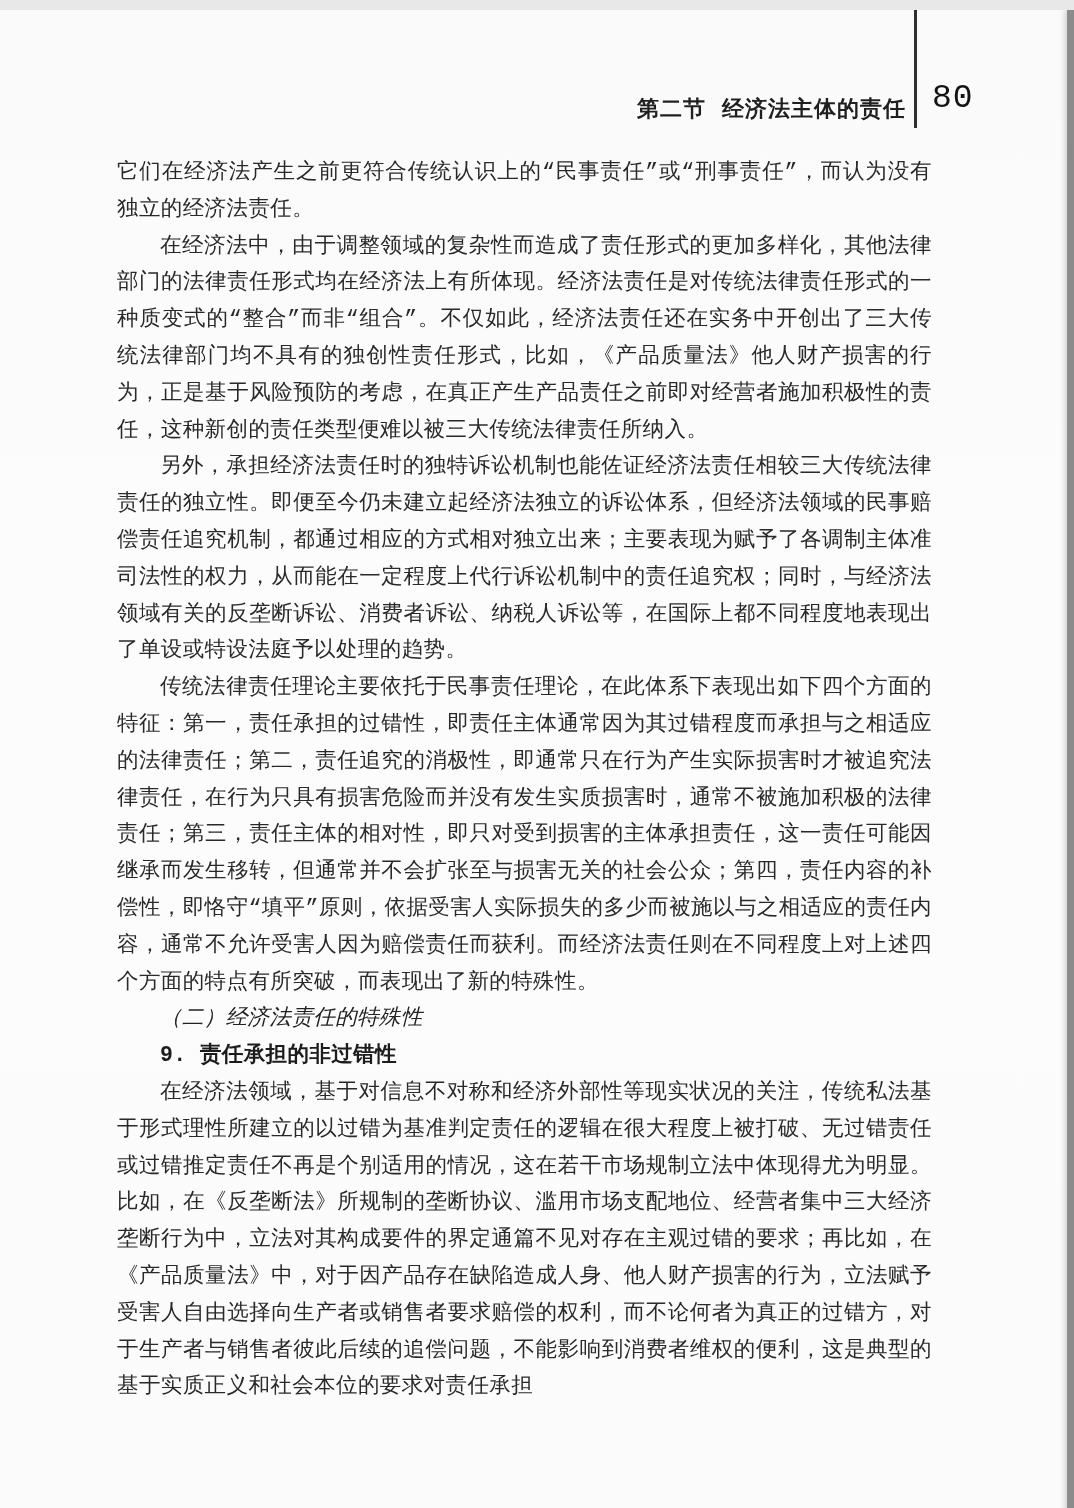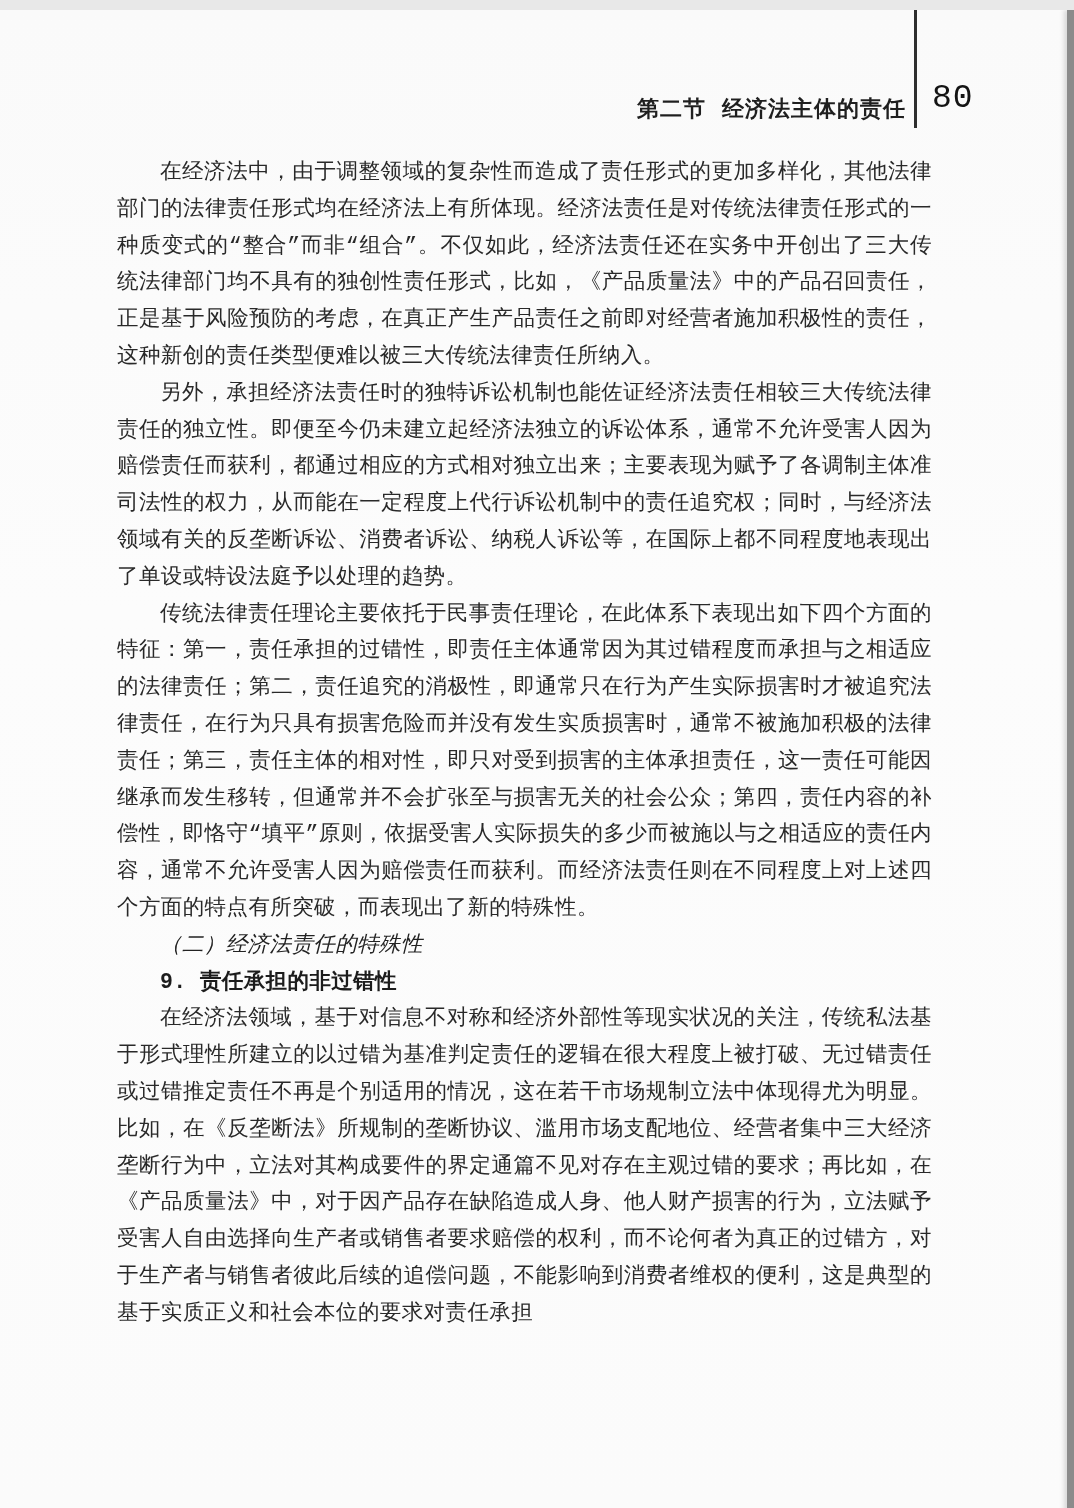--- a/index.html
+++ b/index.html
@@ -93,21 +93,22 @@
 
   <div class="header-divider"></div>
 
   <div class="running-head">
     <span class="section-label">第二节</span><span>经济法主体的责任</span>
   </div>
 
   <div class="page-number">80</div>
 
   <div class="body-text">
-    <p class="indent">在经济法中，由于调整领域的复杂性而造成了责任形式的更加多样化，其他法律部门的法律责任形式均在经济法上有所体现。经济法责任是对传统法律责任形式的一种质变式的“整合”而非“组合”。不仅如此，经济法责任还在实务中开创出了三大传统法律部门均不具有的独创性责任形式，比如，《产品质量法》中的产品召回责任，正是基于风险预防的考虑，在真正产生产品责任之前即对经营者施加积极性的责任，这种新创的责任类型便难以被三大传统法律责任所纳入。</p>
-    <p class="indent">另外，承担经济法责任时的独特诉讼机制也能佐证经济法责任相较三大传统法律责任的独立性。即便至今仍未建立起经济法独立的诉讼体系，通常不允许受害人因为赔偿责任而获利，都通过相应的方式相对独立出来；主要表现为赋予了各调制主体准司法性的权力，从而能在一定程度上代行诉讼机制中的责任追究权；同时，与经济法领域有关的反垄断诉讼、消费者诉讼、纳税人诉讼等，在国际上都不同程度地表现出了单设或特设法庭予以处理的趋势。</p>
+    <p>它们在经济法产生之前更符合传统认识上的“民事责任”或“刑事责任”，而认为没有独立的经济法责任。</p>
+    <p class="indent">在经济法中，由于调整领域的复杂性而造成了责任形式的更加多样化，其他法律部门的法律责任形式均在经济法上有所体现。经济法责任是对传统法律责任形式的一种质变式的“整合”而非“组合”。不仅如此，经济法责任还在实务中开创出了三大传统法律部门均不具有的独创性责任形式，比如，《产品质量法》他人财产损害的行为，正是基于风险预防的考虑，在真正产生产品责任之前即对经营者施加积极性的责任，这种新创的责任类型便难以被三大传统法律责任所纳入。</p>
+    <p class="indent">另外，承担经济法责任时的独特诉讼机制也能佐证经济法责任相较三大传统法律责任的独立性。即便至今仍未建立起经济法独立的诉讼体系，但经济法领域的民事赔偿责任追究机制，都通过相应的方式相对独立出来；主要表现为赋予了各调制主体准司法性的权力，从而能在一定程度上代行诉讼机制中的责任追究权；同时，与经济法领域有关的反垄断诉讼、消费者诉讼、纳税人诉讼等，在国际上都不同程度地表现出了单设或特设法庭予以处理的趋势。</p>
     <p class="indent">传统法律责任理论主要依托于民事责任理论，在此体系下表现出如下四个方面的特征：第一，责任承担的过错性，即责任主体通常因为其过错程度而承担与之相适应的法律责任；第二，责任追究的消极性，即通常只在行为产生实际损害时才被追究法律责任，在行为只具有损害危险而并没有发生实质损害时，通常不被施加积极的法律责任；第三，责任主体的相对性，即只对受到损害的主体承担责任，这一责任可能因继承而发生移转，但通常并不会扩张至与损害无关的社会公众；第四，责任内容的补偿性，即恪守“填平”原则，依据受害人实际损失的多少而被施以与之相适应的责任内容，通常不允许受害人因为赔偿责任而获利。而经济法责任则在不同程度上对上述四个方面的特点有所突破，而表现出了新的特殊性。</p>
     <p class="indent heading-kai">（二）经济法责任的特殊性</p>
     <p class="indent heading-bold">9. 责任承担的非过错性</p>
     <p class="indent">在经济法领域，基于对信息不对称和经济外部性等现实状况的关注，传统私法基于形式理性所建立的以过错为基准判定责任的逻辑在很大程度上被打破、无过错责任或过错推定责任不再是个别适用的情况，这在若干市场规制立法中体现得尤为明显。比如，在《反垄断法》所规制的垄断协议、滥用市场支配地位、经营者集中三大经济垄断行为中，立法对其构成要件的界定通篇不见对存在主观过错的要求；再比如，在《产品质量法》中，对于因产品存在缺陷造成人身、他人财产损害的行为，立法赋予受害人自由选择向生产者或销售者要求赔偿的权利，而不论何者为真正的过错方，对于生产者与销售者彼此后续的追偿问题，不能影响到消费者维权的便利，这是典型的基于实质正义和社会本位的要求对责任承担</p>
   </div>
 
 </div>
 
 </body></html>

